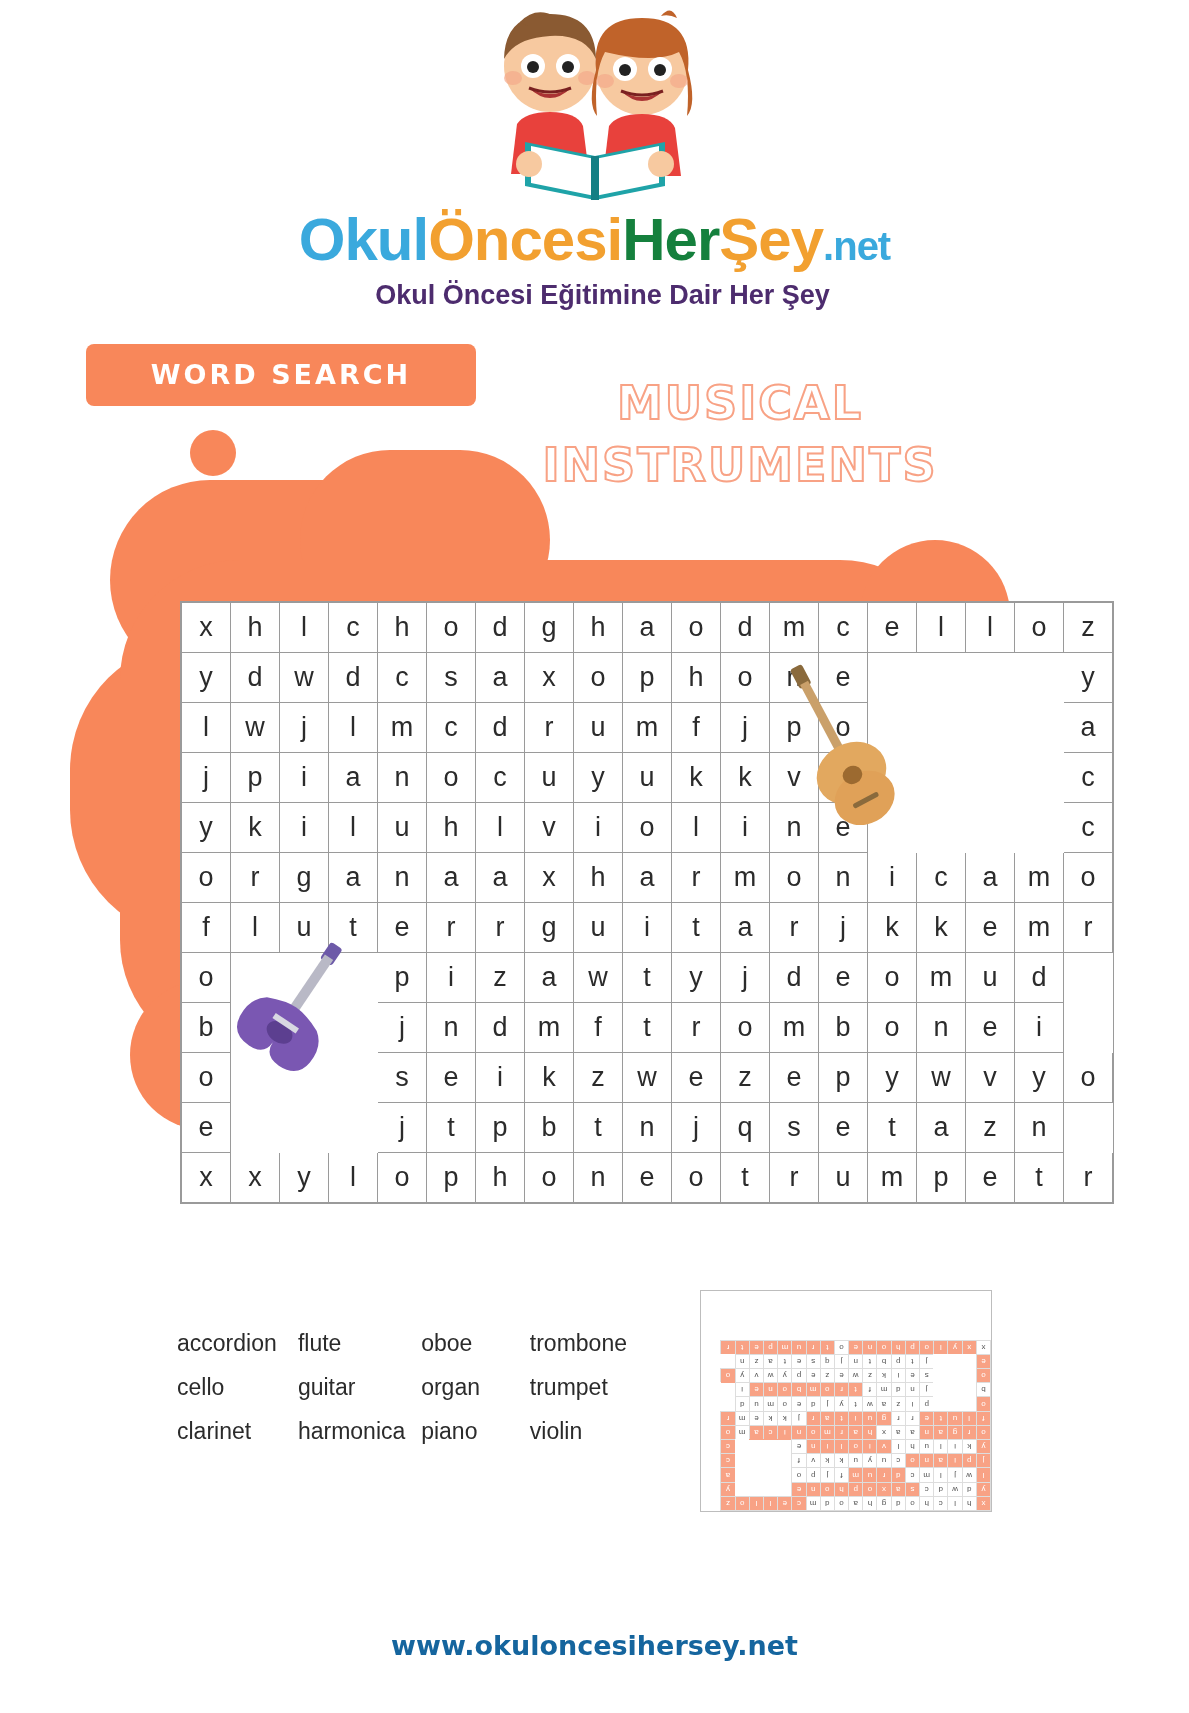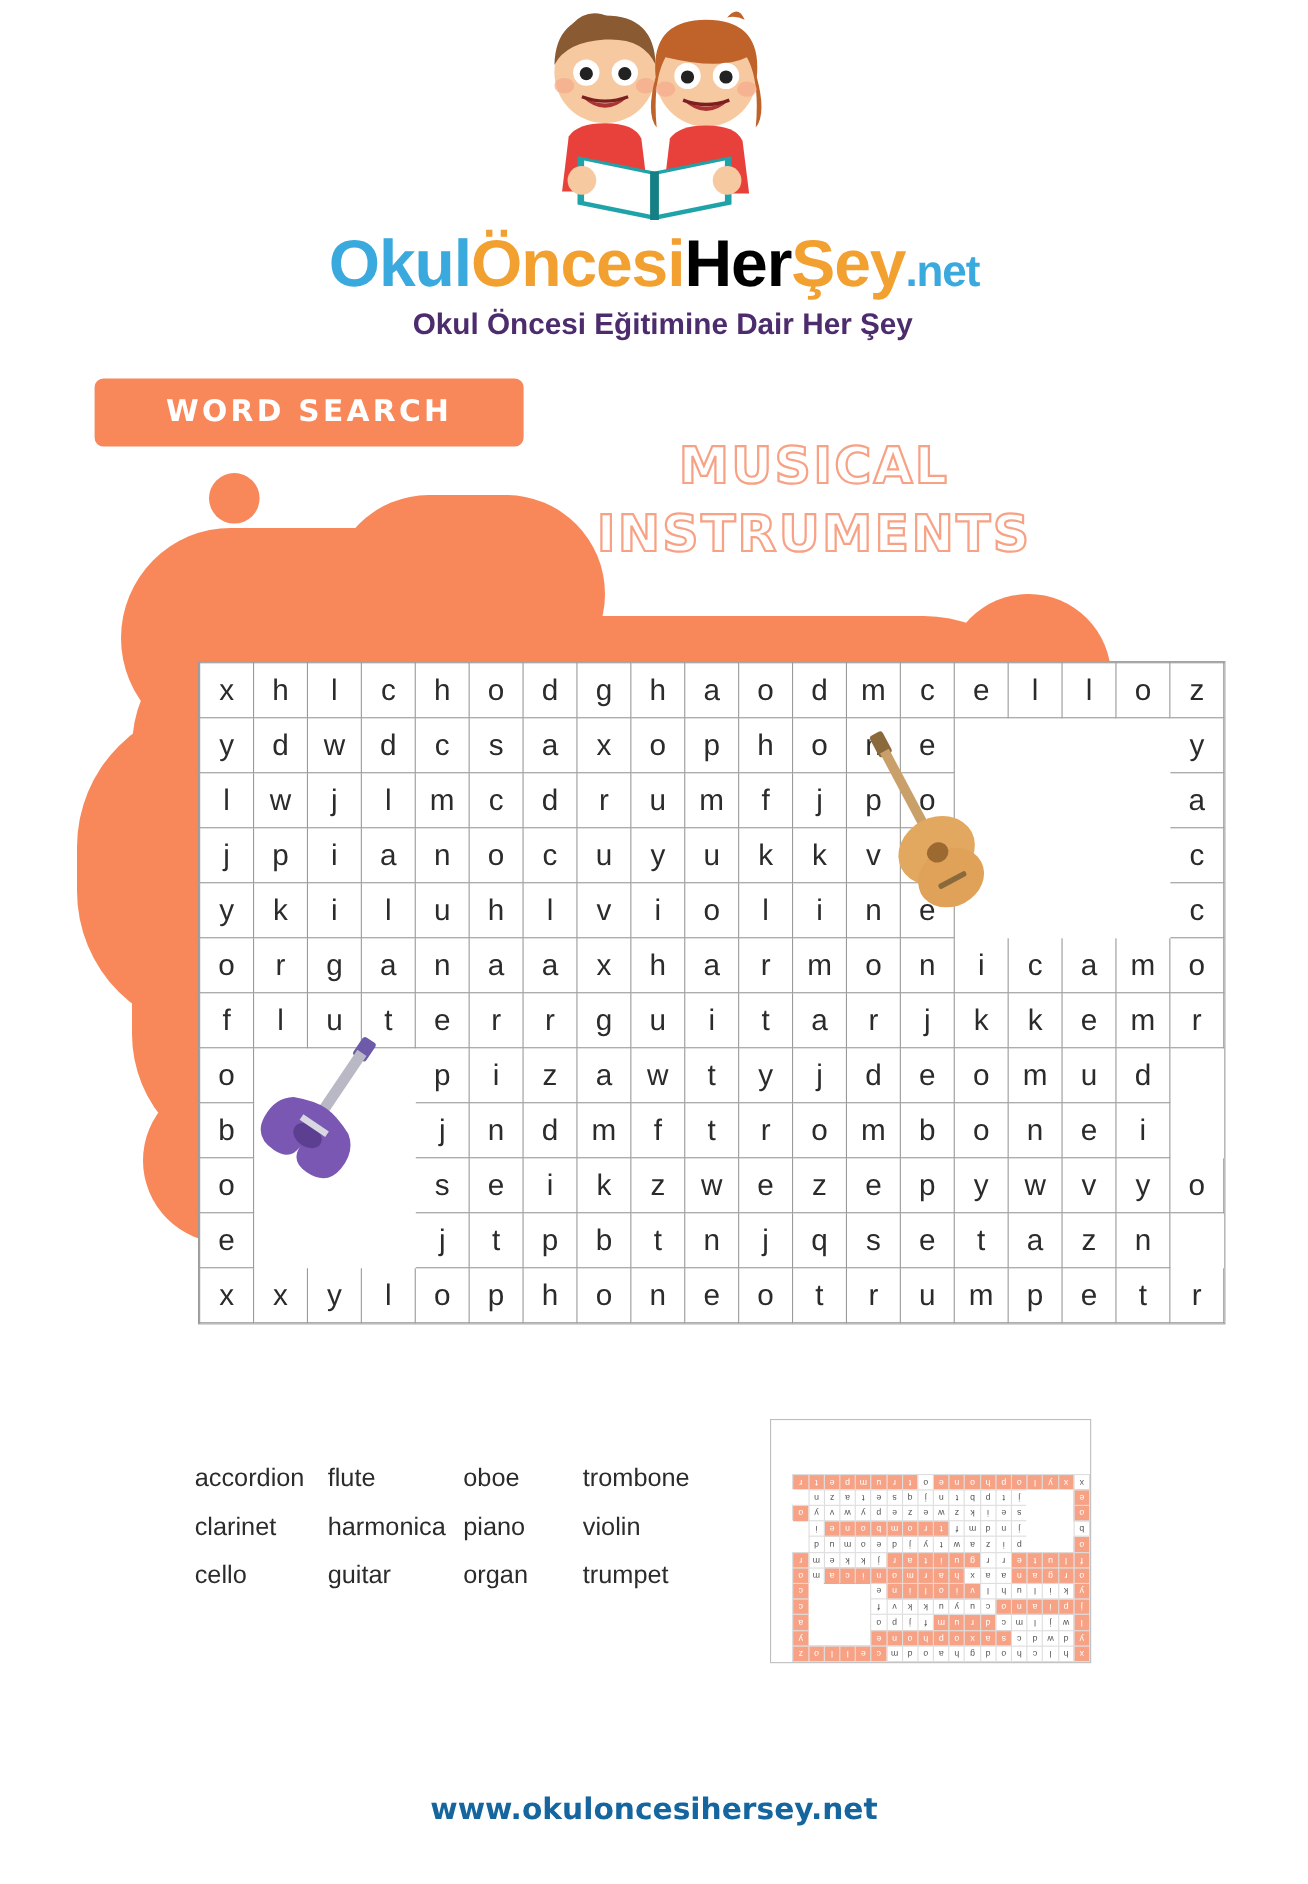--- a/index.html
+++ b/index.html
@@ -29,21 +29,21 @@
   }
   .brand {
     font-size: 60px;
     font-weight: bold;
     letter-spacing: -1px;
     margin-top: -4px;
     white-space: nowrap;
   }
   .brand .b1 { color: #3aa9dd; }
   .brand .b2 { color: #f2a030; }
-  .brand .b3 { color: #000000; }
+  .brand .b3 { color: #15803d; }
   .brand .b4 { color: #f2a030; text-align: right; }
   .brand .b5 { color: #3aa9dd; font-size: 40px; }
   .tagline {
     font-size: 27px;
     font-weight: bold;
     color: #4d2c6e;
     margin-top: 6px;
     padding-left: 16px;
   }
 
@@ -64,21 +64,21 @@
     color: #ffffff;
     font-size: 27px;
     font-weight: bold;
     letter-spacing: 3px;
     font-family: "DejaVu Sans", sans-serif;
   }
 
   .puzzle-title {
     position: absolute;
     left: 520px;
-    top: 392px;
+    top: 372px;
     width: 440px;
     text-align: center;
     font-family: "DejaVu Sans", sans-serif;
     font-weight: bold;
     font-size: 46px;
     letter-spacing: 2px;
     color: #ffffff;
     -webkit-text-stroke: 2px #f8a285;
     line-height: 62px;
   }
@@ -549,30 +549,30 @@
 <div class="wordlist">
   <table>
     <tbody id="wordlist-body">
         <tr>
           <td>accordion</td>
           <td>flute</td>
           <td>oboe</td>
           <td>trombone</td>
         </tr>
         <tr>
+          <td>cello</td>
+          <td>guitar</td>
+          <td>organ</td>
+          <td>trumpet</td>
+        </tr>
+        <tr>
           <td>clarinet</td>
           <td>harmonica</td>
           <td>piano</td>
           <td>violin</td>
-        </tr>
-        <tr>
-          <td>cello</td>
-          <td>guitar</td>
-          <td>organ</td>
-          <td>trumpet</td>
         </tr>
       </tbody>
   </table>
 </div>
 
 <div class="answerkey">
   <table>
     <tbody id="answerkey-body">
         <tr>
           <td class="hit">x</td>

